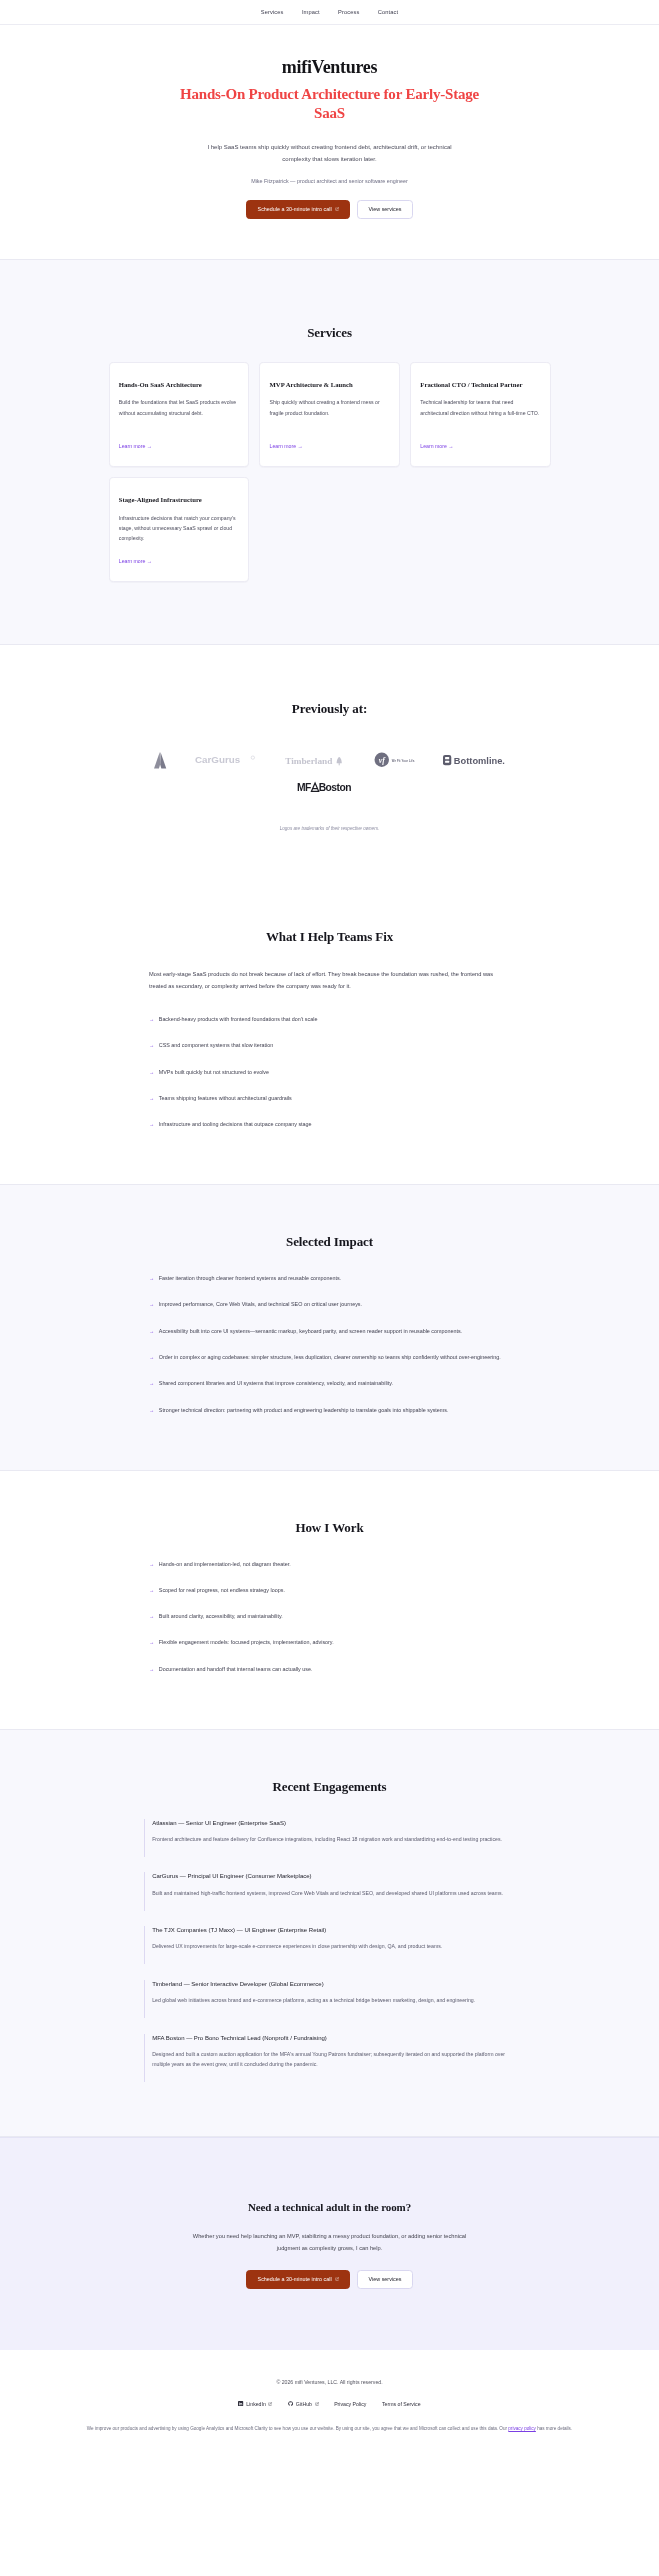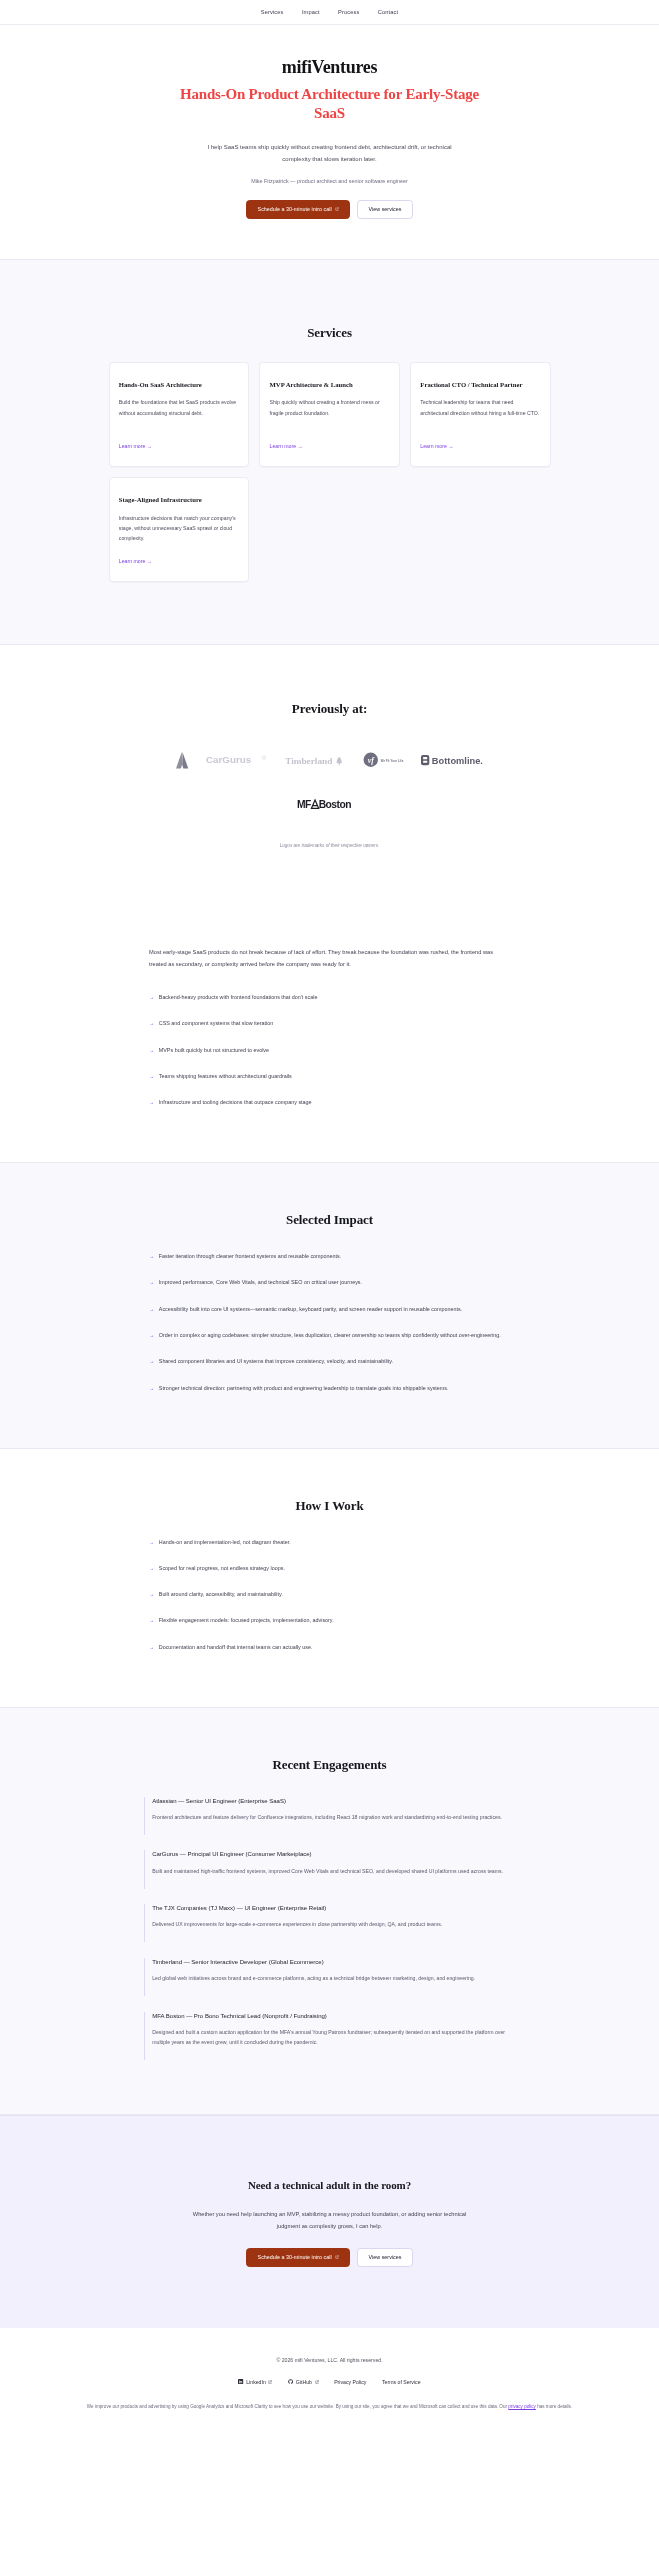--- a/index.html
+++ b/index.html
@@ -133,25 +133,25 @@
     font-size: 5.2px;
     color: #7b3fe4;
     text-decoration: none;
   }
 
   
   .logos { padding: 56px 0 49px; text-align:center; }
   .logos h2.section-title { margin-bottom: 34px; }
   .logo-row {
     display:flex; align-items:center; justify-content:center;
-    gap: 17px; flex-wrap: wrap;
+    gap: 28px; flex-wrap: wrap;
     max-width: 464px; margin: 0 auto;
   }
   .logo { height: 19.6px; display:flex; align-items:center; justify-content:center; }
-  .logo-row-2 { margin-top: 24px; }
+  .logo-row-2 { margin-top: 7px; }
   .logo-note {
     margin-top: 29px;
     font-size: 4.6px;
     font-style: italic;
     color: #8b8ba0;
   }
 
   
   .prose { padding: 49px 0 54px; }
   .prose h2.section-title { margin-bottom: 23px; }
@@ -334,20 +334,21 @@
           <path d="M28 20 L35 4 L42 20 Z M30 15 H40" fill="none" stroke="#1d1d24" stroke-width="2.4"></path>
           <text x="42" y="20" font-family="Liberation Sans, sans-serif" font-size="20" font-weight="700" fill="#1d1d24" letter-spacing="-1">Boston</text>
         </svg>
     </div>
   </div>
 
   <div class="logo-note">Logos are trademarks of their respective owners.</div>
 </section>
 
 <section class="prose sec-white">
+  <h2 class="section-title serif">What I Help Teams Fix</h2>
   <p class="intro">Most early-stage SaaS products do not break because of lack of effort. They break because the foundation was rushed, the frontend was treated as secondary, or complexity arrived before the company was ready for it.</p>
   <ul class="arrow-list">
     <li>
         <span class="arrow">→</span>
         <span>Backend-heavy products with frontend foundations that don't scale</span>
       </li>
     <li>
         <span class="arrow">→</span>
         <span>CSS and component systems that slow iteration</span>
       </li>

